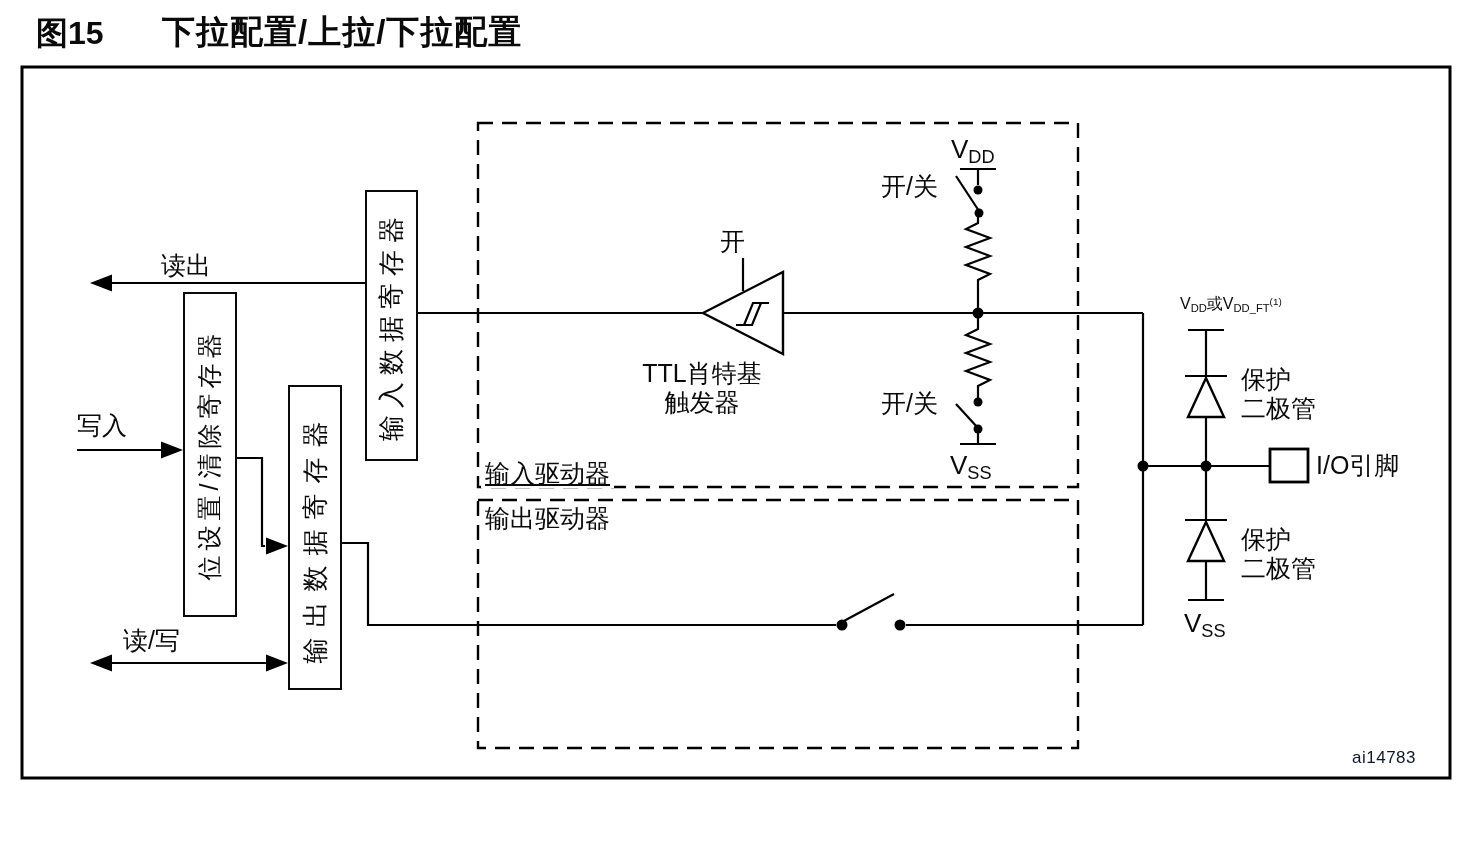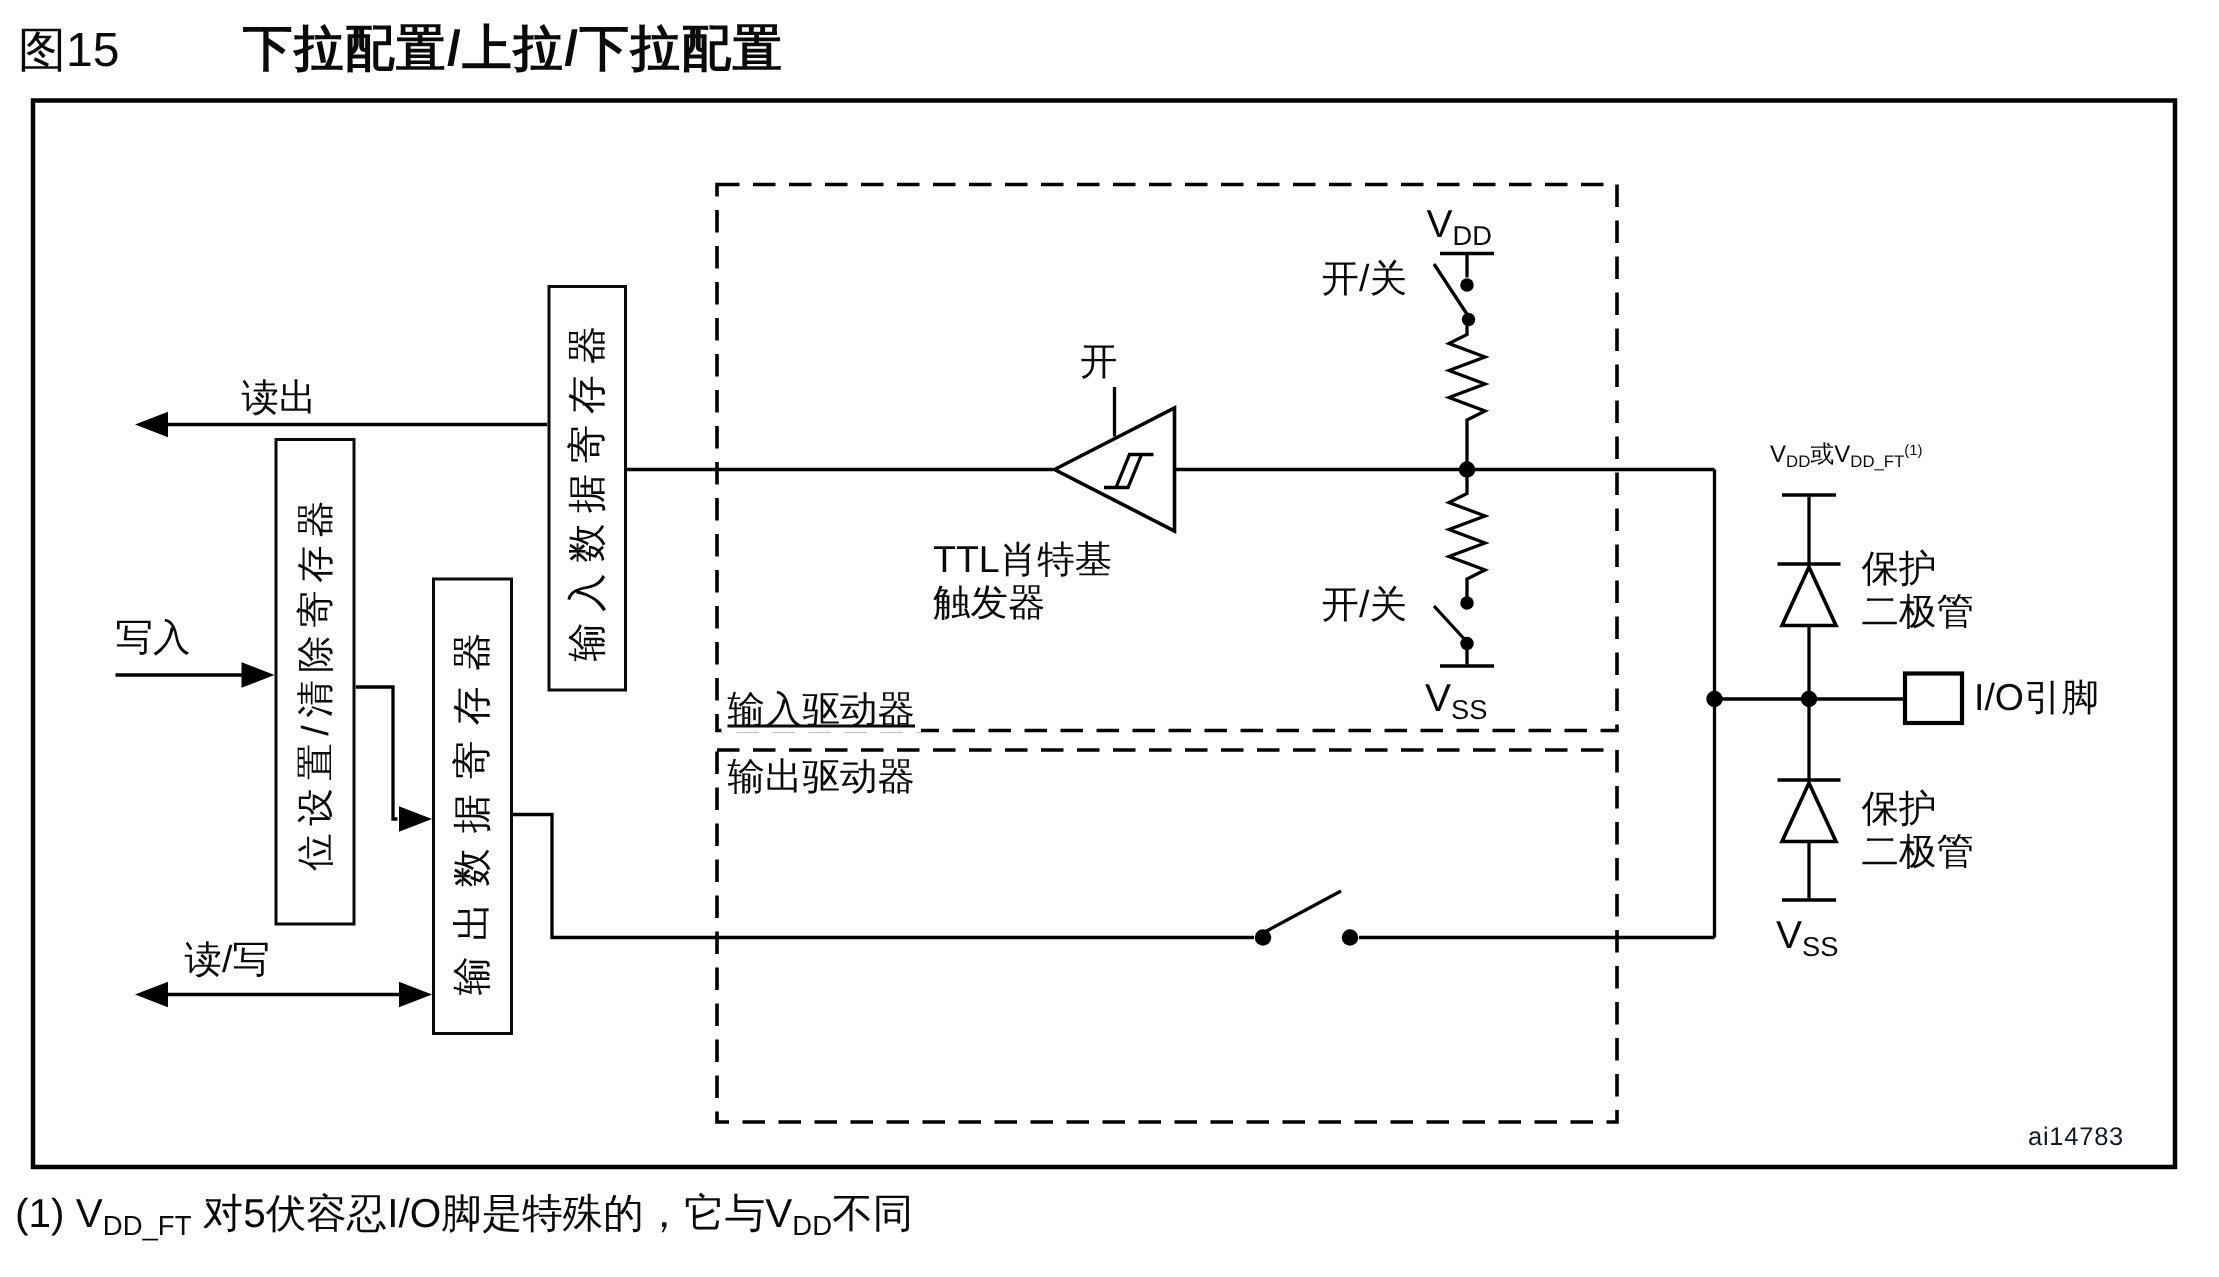--- a/index.html
+++ b/index.html
@@ -7,21 +7,21 @@
   .page {
     position: relative;
     width: 1479px;
     height: 851px;
     background: #ffffff;
     font-family: "Liberation Sans", sans-serif;
     color: #0a0a0a;
     overflow: hidden;
   }
   .title-row { position: absolute; left: 0; top: 8px; width: 100%; height: 50px; }
-  .fig-num  { position: absolute; left: 12px;  top: 4px; font-size: 32px; font-weight: 400; }
+  .fig-num  { position: absolute; left: 36px;  top: 4px; font-size: 32px; font-weight: 700; }
   .fig-text { position: absolute; left: 162px; top: 2px; font-size: 33px; font-weight: 700; letter-spacing: 1px; }
 
   svg.linework { position: absolute; left: 0; top: 0; width: 1479px; height: 851px; }
   svg.linework path, svg.linework line, svg.linework polyline {
     stroke: #000; stroke-width: 2.2; fill: none;
   }
   svg.linework .thick { stroke-width: 3; }
   svg.linework .dashed { stroke-dasharray: 15 9; stroke-width: 2.4; }
   svg.linework polygon.head { fill: #000; stroke: none; }
   svg.linework polygon.sym { fill: #ffffff; stroke: #000; stroke-width: 2.4; }
@@ -37,21 +37,21 @@
     justify-content: center;
   }
   .reg > span {
     transform: rotate(-90deg);
     white-space: nowrap;
     font-size: 26px;
   }
 
   .lbl { position: absolute; font-size: 25px; line-height: 1.16; white-space: nowrap; }
   .lbl.on-white { background: #ffffff; padding: 0 4px; }
-  .lbl.center { }
+  .lbl.center { text-align: center; }
   .lbl sub { font-size: 0.70em; vertical-align: -0.28em; letter-spacing: 0; }
   .lbl sup { font-size: 0.62em; vertical-align: 0.45em; }
   .small { font-size: 26px; }
   .watermark { position: absolute; font-size: 17px; color: #0f172a; letter-spacing: 0.5px; }
   .footnote { position: absolute; left: 10px; top: 791px; font-size: 27px; }
   .footnote sub { font-size: 0.68em; vertical-align: -0.28em; }
 </style>
 </head>
 <body>
 
@@ -209,17 +209,14 @@
   </div>
 
   <div class="lbl" style="left:1316px; top:451px;">I/O引脚</div>
 
   <div class="lbl small" style="left:1184px; top:608px;">
     <span>V</span><sub>SS</sub>
   </div>
 
   <div class="watermark" style="left:1352px; top:748px;">ai14783</div>
 
-  <div class="footnote">
-    <span>(1) V</span><sub>DD_FT</sub><span> 对5伏容忍I/O脚是特殊的，它与V</span><sub>DD</sub><span>不同</span>
-  </div>
 
 </div>
 
 </body></html>

